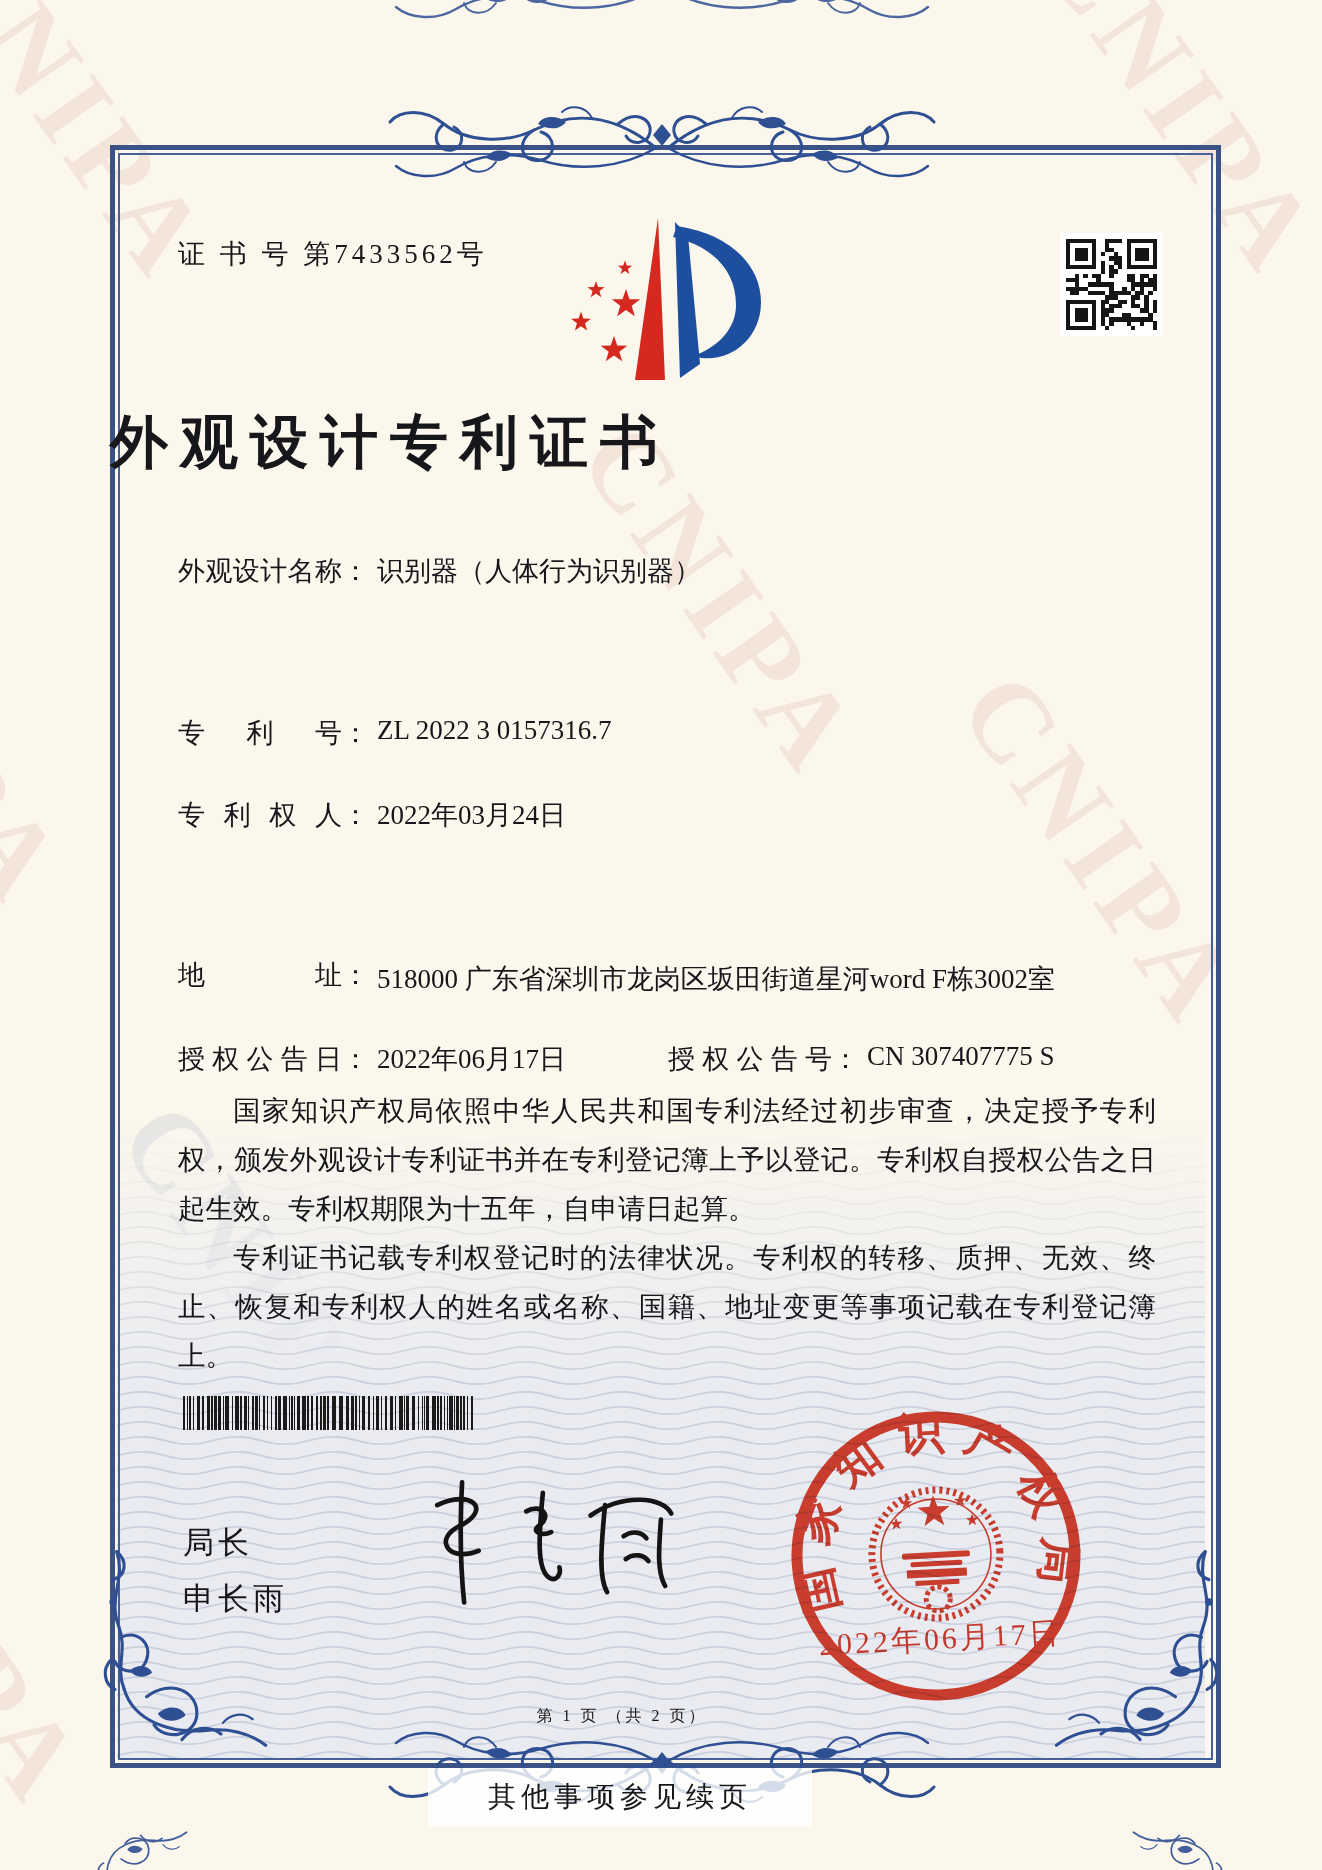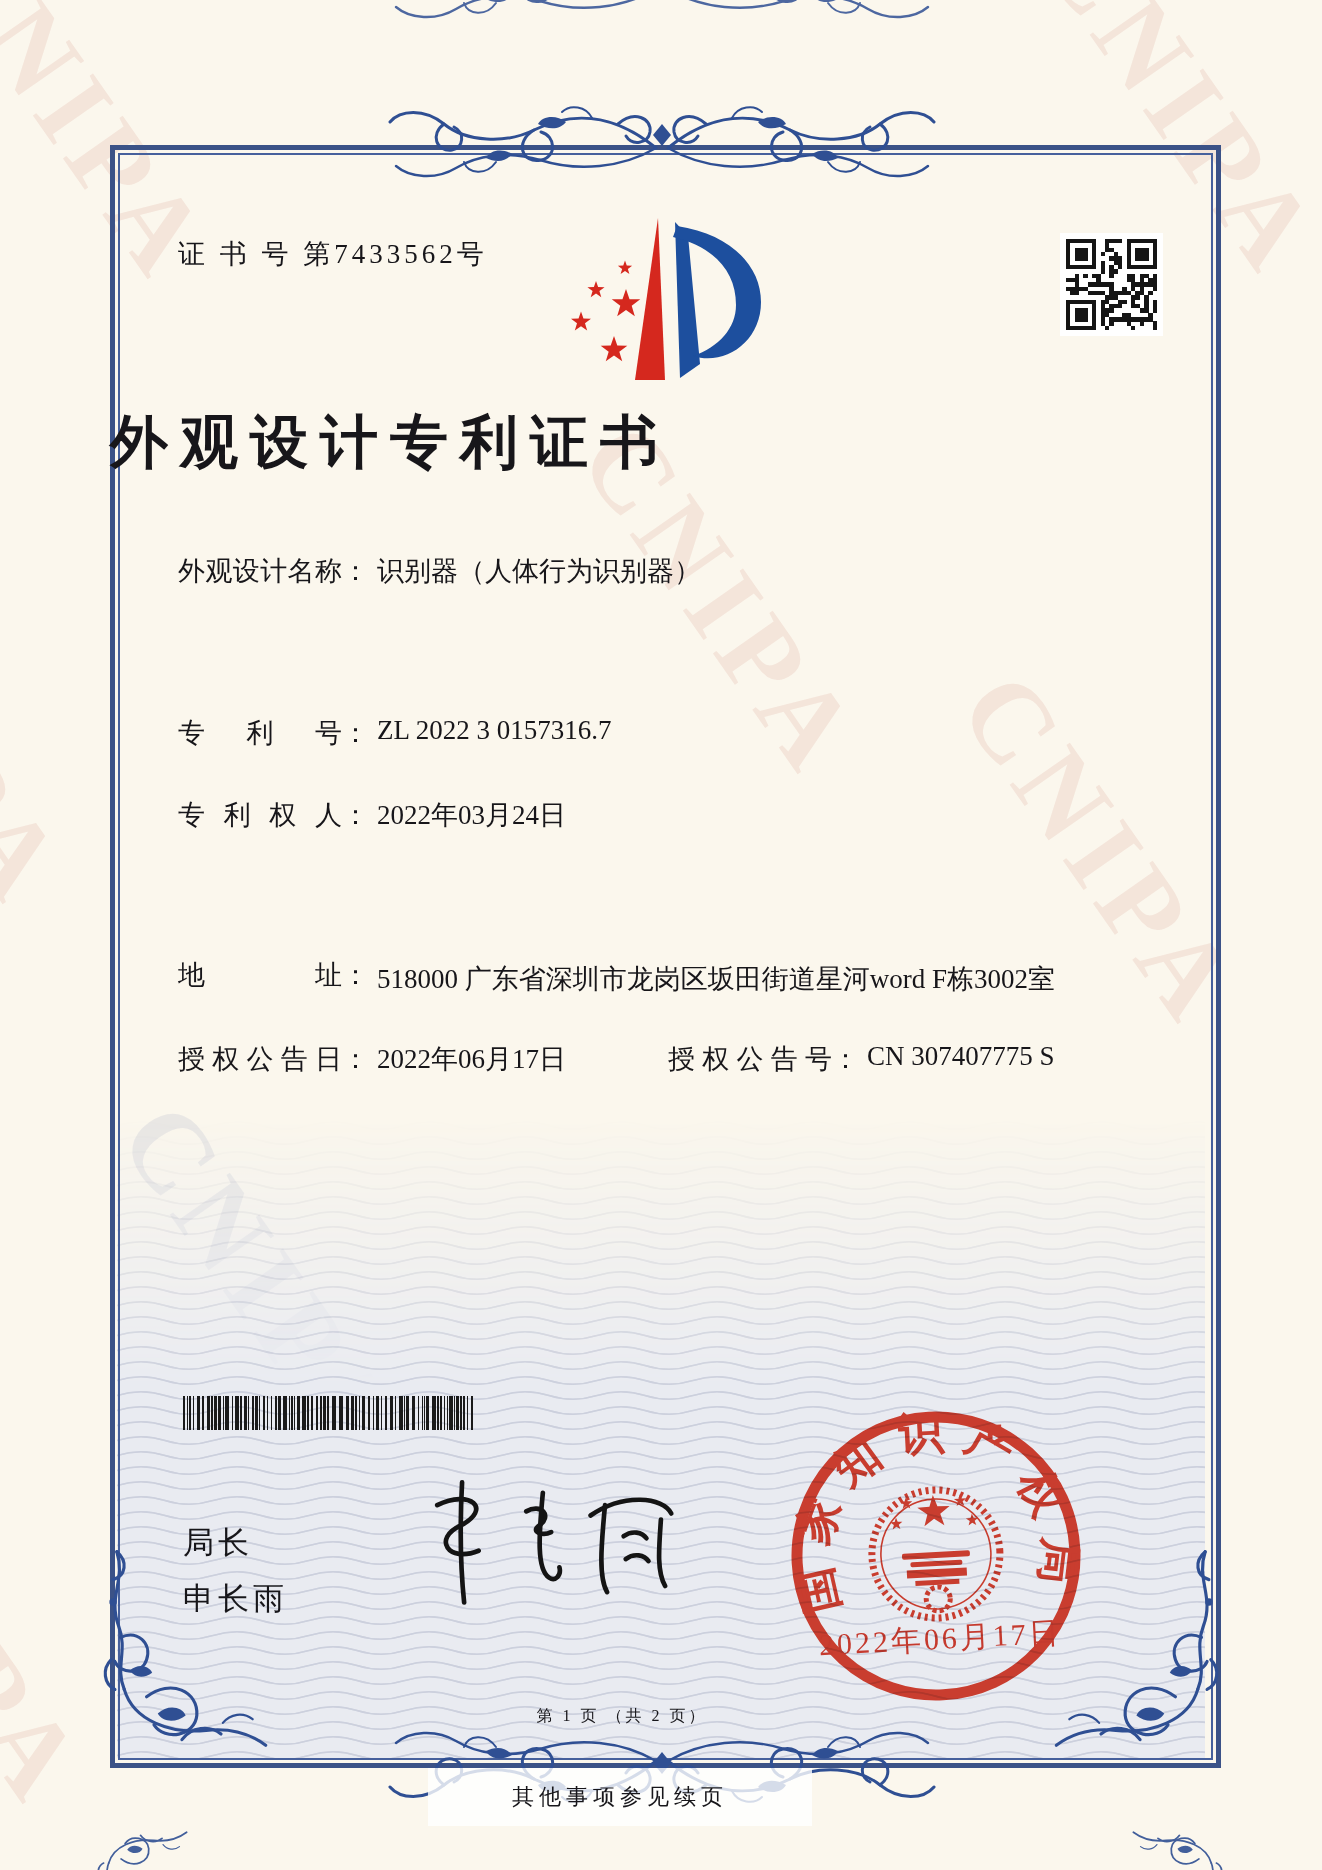--- a/index.html
+++ b/index.html
@@ -47,21 +47,21 @@
     font-family:"Liberation Sans","DejaVu Sans",sans-serif;font-weight:500;letter-spacing:4px;}
   .sig-name{position:absolute;left:183px;top:1578px;font-size:31px;z-index:5;
     font-family:"Liberation Sans","DejaVu Sans",sans-serif;font-weight:500;letter-spacing:4px;}
   .signature{position:absolute;left:402px;top:1474px;width:290px;height:140px;z-index:5;}
   .seal{position:absolute;left:786px;top:1406px;width:300px;height:300px;z-index:6;
     transform:rotate(-3deg);opacity:.95;mix-blend-mode:multiply;}
   .page-num{position:absolute;left:412px;top:1706px;width:420px;text-align:center;
     font-size:16px;letter-spacing:3px;z-index:5;}
   .cont-band{position:absolute;left:428px;top:1768px;width:384px;height:58px;
     background:rgba(255,255,255,.8);z-index:5;display:flex;align-items:center;justify-content:center;}
-  .cont-band span{font-size:22px;letter-spacing:5px;}
+  .cont-band span{font-size:28px;letter-spacing:5px;}
 </style>
 </head>
 <body>
 
 <div class="page">
 
   <svg width="0" height="0" style="position:absolute">
     <defs>
       <polygon id="star" points="0,-10 2.35,-3.24 9.51,-3.09 3.8,1.24 5.88,8.09 0,4 -5.88,8.09 -3.8,1.24 -9.51,-3.09 -2.35,-3.24"></polygon>
       <g id="laceHalf">
@@ -430,20 +430,24 @@
   <div class="f-row wrap" style="top:957px">
     <span class="f-label">地址</span><span class="f-colon">：</span><span class="f-value">518000 广东省深圳市龙岗区坂田街道星河word F栋3002室</span>
   </div>
   <div class="f-row" style="top:1041px">
     <span class="f-label">授权公告日</span><span class="f-colon">：</span><span class="f-value">2022年06月17日</span>
     <span class="f-group2">
       <span class="f-label">授权公告号</span><span class="f-colon">：</span><span class="f-value">CN 307407775 S</span>
     </span>
   </div>
 
+  <div class="body-text">
+    <p>国家知识产权局依照中华人民共和国专利法经过初步审查，决定授予专利权，颁发外观设计专利证书并在专利登记簿上予以登记。专利权自授权公告之日起生效。专利权期限为十五年，自申请日起算。</p>
+    <p>专利证书记载专利权登记时的法律状况。专利权的转移、质押、无效、终止、恢复和专利权人的姓名或名称、国籍、地址变更等事项记载在专利登记簿上。</p>
+  </div>
 
   <svg class="barcode" viewBox="0 0 292 34" preserveAspectRatio="none" shape-rendering="crispEdges">
     <g id="barGroup" fill="#1a1a1a">
         <rect x="0" y="0" width="2" height="34"></rect>
         <rect x="4" y="0" width="1" height="34"></rect>
         <rect x="6" y="0" width="2" height="34"></rect>
         <rect x="10" y="0" width="1" height="34"></rect>
         <rect x="14" y="0" width="3" height="34"></rect>
         <rect x="19" y="0" width="2" height="34"></rect>
         <rect x="24" y="0" width="3" height="34"></rect>

